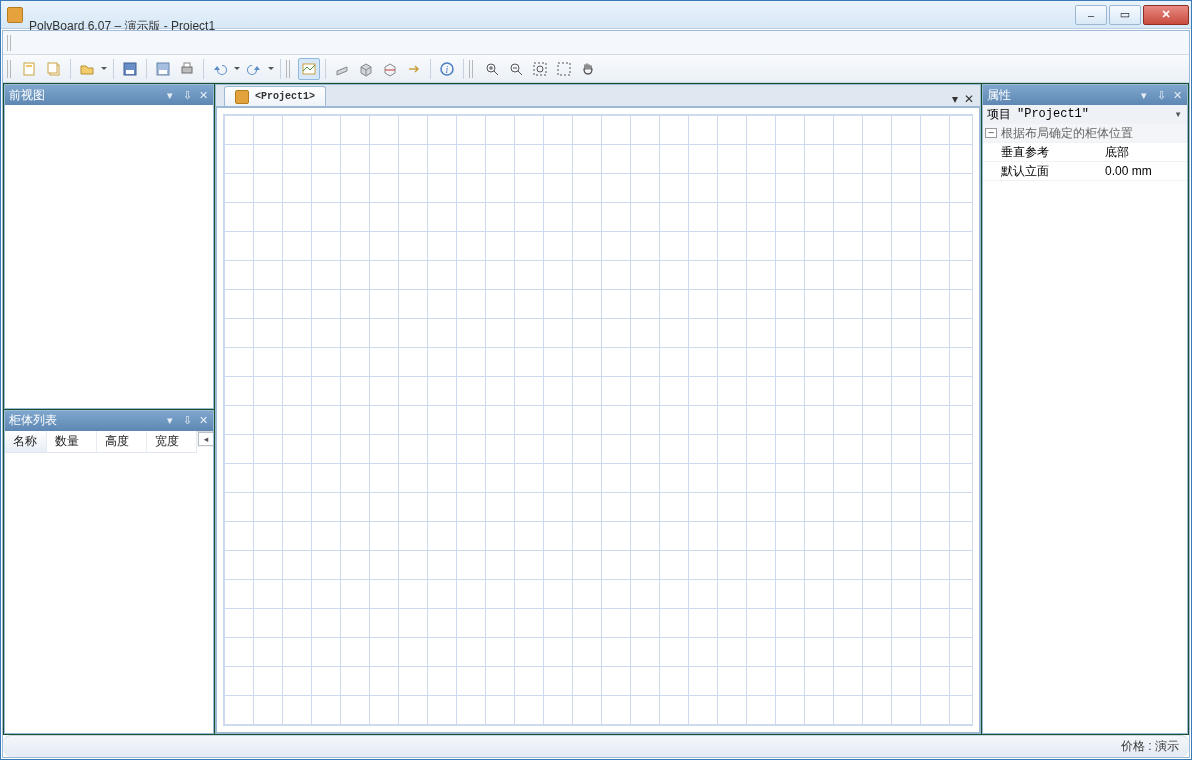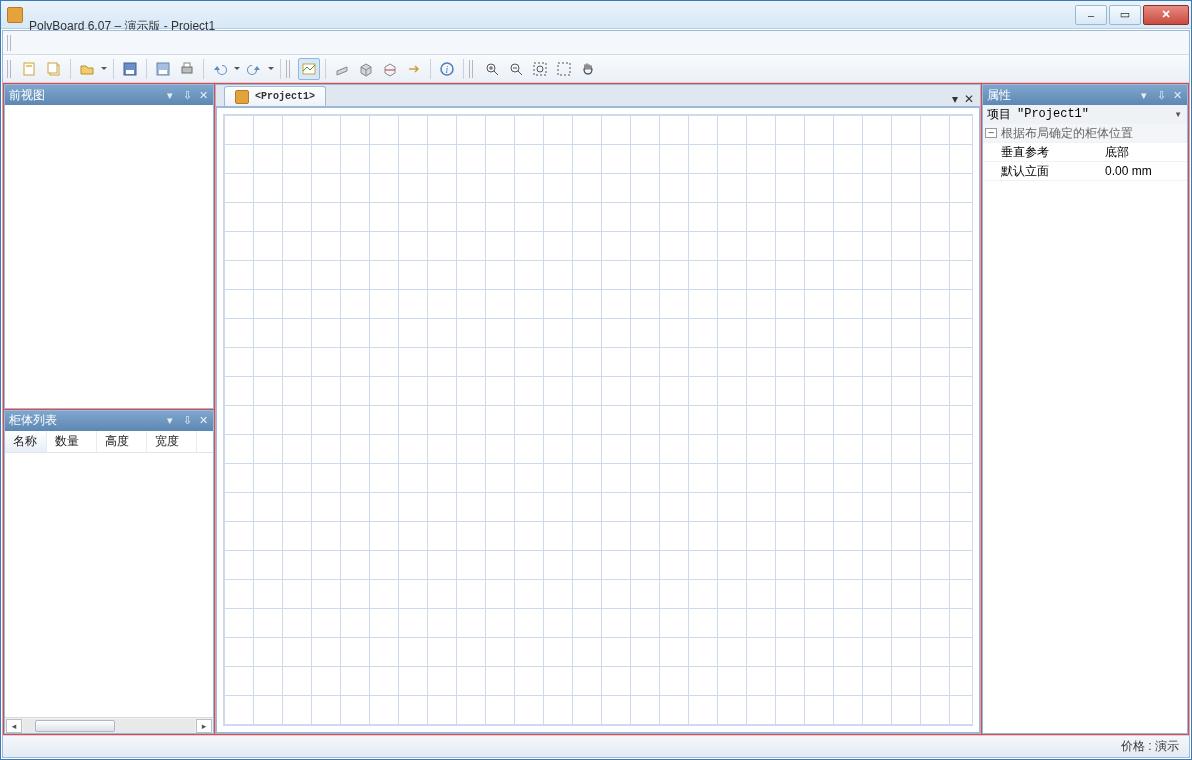--- a/index.html
+++ b/index.html
@@ -16,21 +16,21 @@
 .menubar .grip { width: 6px; height: 16px; margin-right: 6px; background: repeating-linear-gradient(90deg,#b8b8b8,#b8b8b8 1px,transparent 1px,transparent 3px); }
 .menu-item { padding: 2px 10px; color: #222; cursor: default; border: 1px solid transparent; }
 .menu-item.active { background: #d6e8f8; border: 1px solid #8fb8dc; border-radius: 3px; }
 .toolbar { height: 28px; display: flex; align-items: center; background: linear-gradient(#f9fbfd,#eaf0f7); border-bottom: 1px solid #c9d5e3; padding-left: 4px; gap: 2px; }
 .toolbar .grip { width: 6px; height: 18px; margin-right: 4px; background: repeating-linear-gradient(90deg,#b8b8b8,#b8b8b8 1px,transparent 1px,transparent 3px); }
 .tb-btn { width: 22px; height: 22px; display: flex; align-items: center; justify-content: center; border: 1px solid transparent; border-radius: 2px; }
 .tb-btn.active { background: #d6e8f8; border-color: #8fb8dc; }
 .tb-sep { width: 1px; height: 20px; background: #c7d2de; margin: 0 3px; }
 .dd-arrow { width: 8px; display: flex; align-items: center; justify-content: center; }
 .dd-arrow::after { content: ""; border: 3px solid transparent; border-top-color: #555; margin-top: 3px; }
-.workspace { flex: 1; display: flex; min-height: 0; background: #ef4444; padding: 1px; gap: 1px; }
+.workspace { flex: 1; display: flex; min-height: 0; background: #14532d; padding: 1px; gap: 1px; }
 .left-col { width: 210px; display: flex; flex-direction: column; gap: 1px; }
 .panel { background: #fff; border: 1px solid #9db9d6; display: flex; flex-direction: column; min-height: 0; }
 .panel-header { height: 20px; background: linear-gradient(#7fa6cd,#5d88b3); color: #fff; display: flex; align-items: center; padding: 0 4px; font-size: 12px; }
 .panel-header .spacer { flex: 1; }
 .panel-controls { display: flex; gap: 6px; color: #e8eef5; font-size: 11px; align-items: center; }
 .panel-body { flex: 1; background: #fff; min-height: 0; overflow: hidden; }
 .front-view { flex: 1; }
 .cab-list .cols { height: 22px; display: flex; align-items: center; border-bottom: 1px solid #e0e6ee; }
 .cab-list .col { padding: 0 8px; border-right: 1px solid #e7ecf3; font-size: 12px; color: #222; height: 100%; display: flex; align-items: center; }
 .cab-list .col.active { background: linear-gradient(#fdfefe,#e7eef6); }
@@ -47,24 +47,24 @@
 .grid { position: absolute; left: 6px; right: 6px; top: 6px; bottom: 6px; background-image: linear-gradient(to right,#cdd9ec 1px,transparent 1px),linear-gradient(to bottom,#cdd9ec 1px,transparent 1px); background-size: 29px 29px; border: 1px solid #cdd9ec; }
 .right-col { width: 206px; display: flex; flex-direction: column; }
 .prop-body { background: #fff; font-size: 12px; }
 .prop-row { display: flex; align-items: center; height: 19px; padding: 0 2px; border-bottom: 1px solid #f0f2f5; }
 .prop-row.heading { background: #eef2f6; font-family: "Courier New","SimSun",monospace; }
 .prop-row.subheading { background: #f3f5f8; color: #666; font-size: 12px; }
 .prop-row .expander { width: 12px; text-align: center; color: #555; font-family: monospace; border: 1px solid #999; height: 10px; line-height: 8px; font-size: 10px; margin-right: 4px; background: #fff; }
 .prop-row .k { flex: 1; padding-left: 16px; }
 .prop-row .v { width: 80px; }
 .prop-row .dd { width: 14px; text-align: center; color: #555; }
-.statusbar { height: 22px; background: linear-gradient(#f4f7fb,#e4ebf3); border-top: 1px solid #c9d5e3; display: flex; align-items: center; justify-content: flex-end; padding: 0 10px; color: #333; }
+.statusbar { height: 22px; background: linear-gradient(#f4f7fb,#e4ebf3); border-top: 1px solid #c9d5e3; display: flex; align-items: center; justify-content: flex-end; padding: 0 10px; color: #333; border-radius: 8px; }
 svg { display: block; }
 .cab-list-panel { flex: 1; display: flex; flex-direction: column; }
-.cab-list-panel .panel-body { display: flex; flex-direction: column; }
+.cab-list-panel .panel-body { display: flex; flex-direction: row; }
 .cab-list-panel .list-area { flex: 1; }
 .pin-icon, .dd-icon, .close-icon { width: 10px; cursor: default; }
 </style>
 </head>
 <body>
 
 <div class="window">
   <div class="titlebar">
     <div class="app-icon"></div>
     <div class="title">PolyBoard 6.07 – 演示版 - Project1</div>

